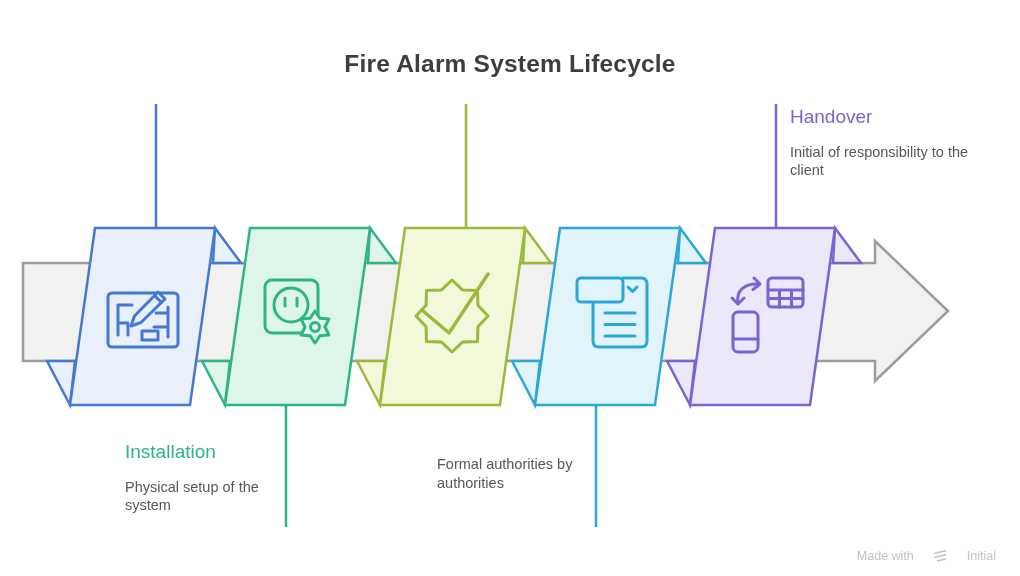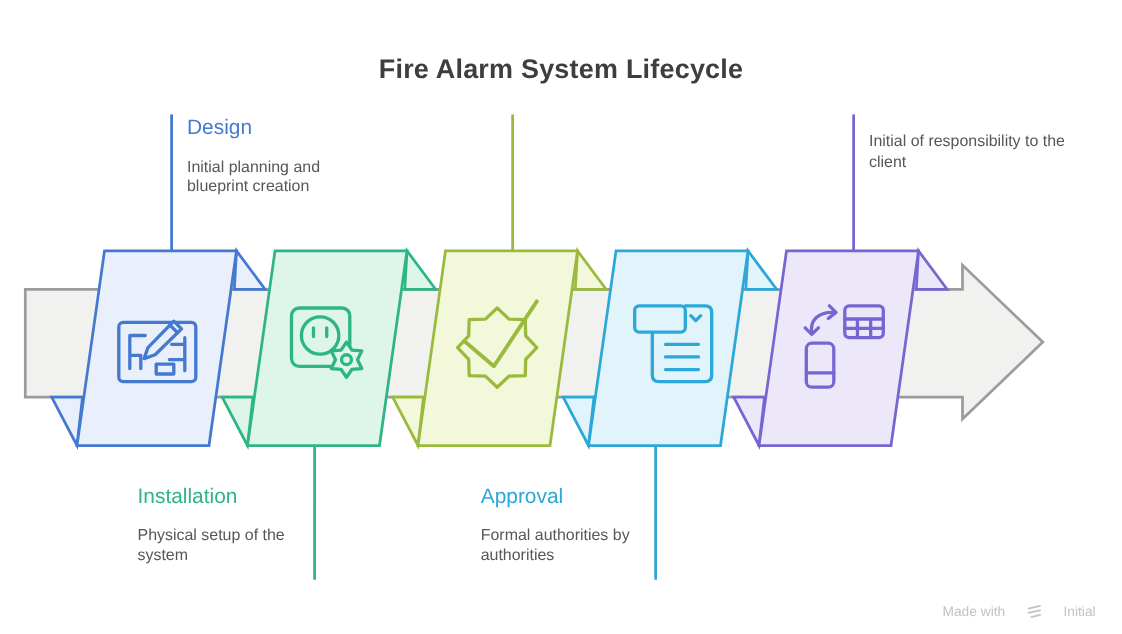--- a/index.html
+++ b/index.html
@@ -97,37 +97,33 @@
         <path d="M8 67 h25"></path>
         <rect x="43" y="6" width="35" height="29" rx="4"></rect>
         <path d="M43 18 h35 M43 26.5 h35 M54.5 18 v17 M66.5 18 v17"></path>
         <path d="M13 31 C11 19, 19 11, 34 12"></path>
         <path d="M29 6 L35 12 L28 17.5"></path>
         <path d="M7 26 L13 32 L19 26"></path>
       </g>
     </g>
   </svg>
 
-  <div class="stage-label top" style="left:170px;top:106px">
-    <div class="stage-name" style="color:var(--c0)">Design</div>
-    <div class="stage-desc" style="width:160px">Initial planning and blueprint creation</div>
-  </div>
 
 
   <div class="stage-label top" style="left:790px;top:106px">
+    <div class="stage-name" style="color:var(--c4)">Handover</div>
     <div class="stage-desc" style="width:192px">Initial of responsibility to the client</div>
   </div>
 
   <div class="stage-label bottom" style="right:745px;top:441px">
     <div class="stage-name" style="color:var(--c1)">Installation</div>
     <div class="stage-desc" style="width:150px">Physical setup of the system</div>
   </div>
 
   <div class="stage-label bottom" style="right:435px;top:441px">
-    <div class="stage-name" style="color:var(--c3)">Approval</div>
     <div class="stage-desc" style="width:148px">Formal authorities by authorities</div>
   </div>
 
   <div class="footer">
     <span>Made with</span>
     <svg width="15" height="14" viewBox="0 0 15 14">
       <g fill="none" stroke="#c3c3c3" stroke-width="1.6" stroke-linecap="round">
         <path d="M2 4.2 L12.5 1.8"></path>
         <path d="M2 8.2 L12.5 5.8"></path>
         <path d="M4.5 12 L12.5 10"></path>

